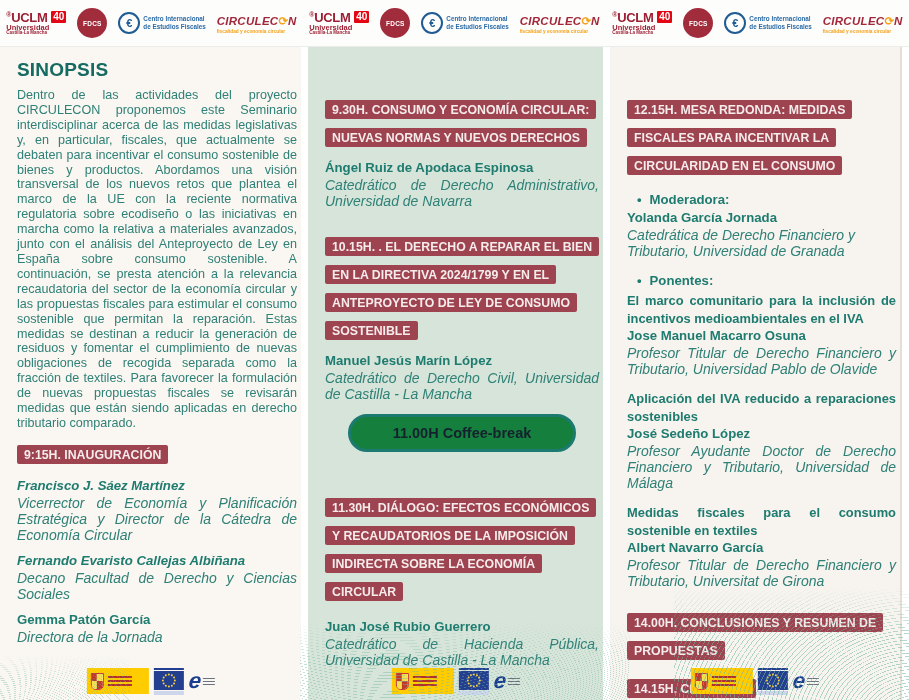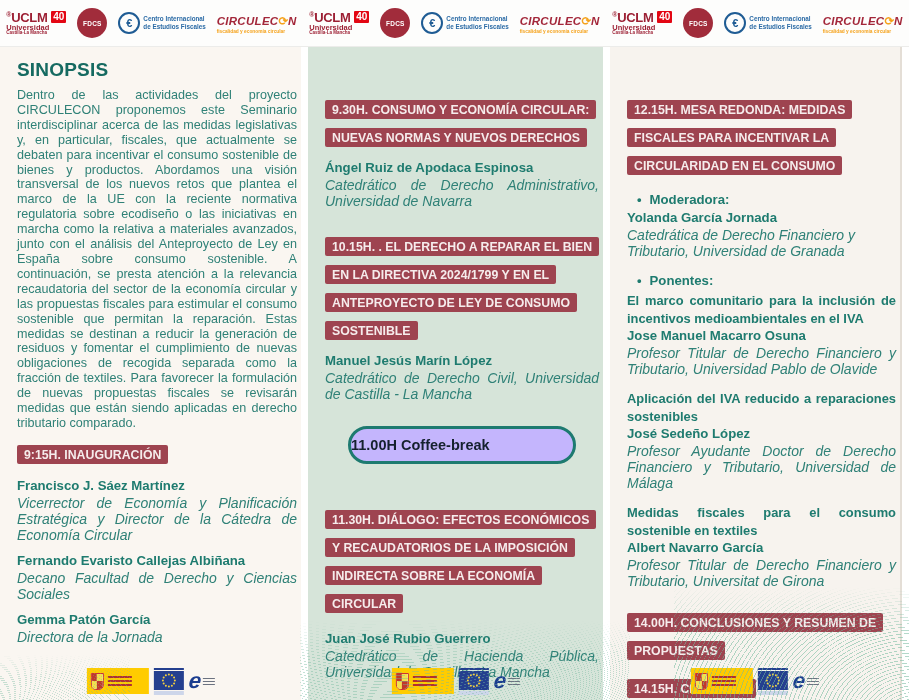--- a/index.html
+++ b/index.html
@@ -45,31 +45,31 @@
   
   .h-title { color:#156a61; font-size:19px; font-weight:800; letter-spacing:.2px; margin-bottom:7px; }
   .para { color:#2f8177; font-size:12.6px; line-height:14.9px; text-align:justify; }
   .badge-wrap { margin:9px 0 9px; max-width:273px; line-height:1.75; }
   .badge {
     display:inline; background:#9e4450; color:#f6ecec; font-weight:700; font-size:12.3px;
     padding:2.5px 7px; border-radius:2px;
     box-decoration-break:clone; -webkit-box-decoration-break:clone;
   }
   .name { color:#1e7b6f; font-weight:700; font-size:13.2px; line-height:1.3; margin-top:9px; }
-  .name.it { }
+  .name.it { font-style:italic; }
   .role { color:#2f8177; font-style:italic; font-size:14px; line-height:16px; text-align:justify; margin-top:1px; }
   .role.nj { text-align:left; }
   .talk-title { color:#1e7b6f; font-weight:700; font-size:12.9px; line-height:1.35; text-align:justify; margin-top:13px; }
   .bullet-line { display:flex; gap:8px; align-items:baseline; margin:14px 0 2px 10px;
     color:#1e7b6f; font-weight:700; font-size:13.2px; }
   .bullet-dot { font-size:13px; }
   .coffee-btn {
-    display:block; margin:24px auto 40px; width:228px; padding:8px 0;
-    background:#c4b5fd; border:3px solid #1d7a70; border-radius:19px;
-    color:#15212e; font-weight:800; font-size:14.5px; 
+    display:block; margin:12px auto 40px; width:228px; padding:8px 0;
+    background:#15803d; border:3px solid #1d7a70; border-radius:19px;
+    color:#15212e; font-weight:800; font-size:14.5px; text-align:center;
   }
   
   .footer-logos {
     position:absolute; bottom:5px; left:50%; transform:translateX(-50%);
     display:flex; align-items:center; gap:5px; z-index:4;
   }
   .min-logo { width:62px; height:26px; background:#ffcc00; display:flex; align-items:center; gap:4px; padding:2px 4px; }
   .min-shield { width:13px; height:17px; background:#fff; border:1px solid #c33;
     display:grid; grid-template-columns:1fr 1fr; grid-template-rows:1fr 1fr; border-radius:0 0 5px 5px; overflow:hidden; }
   .min-shield i { display:block; }

